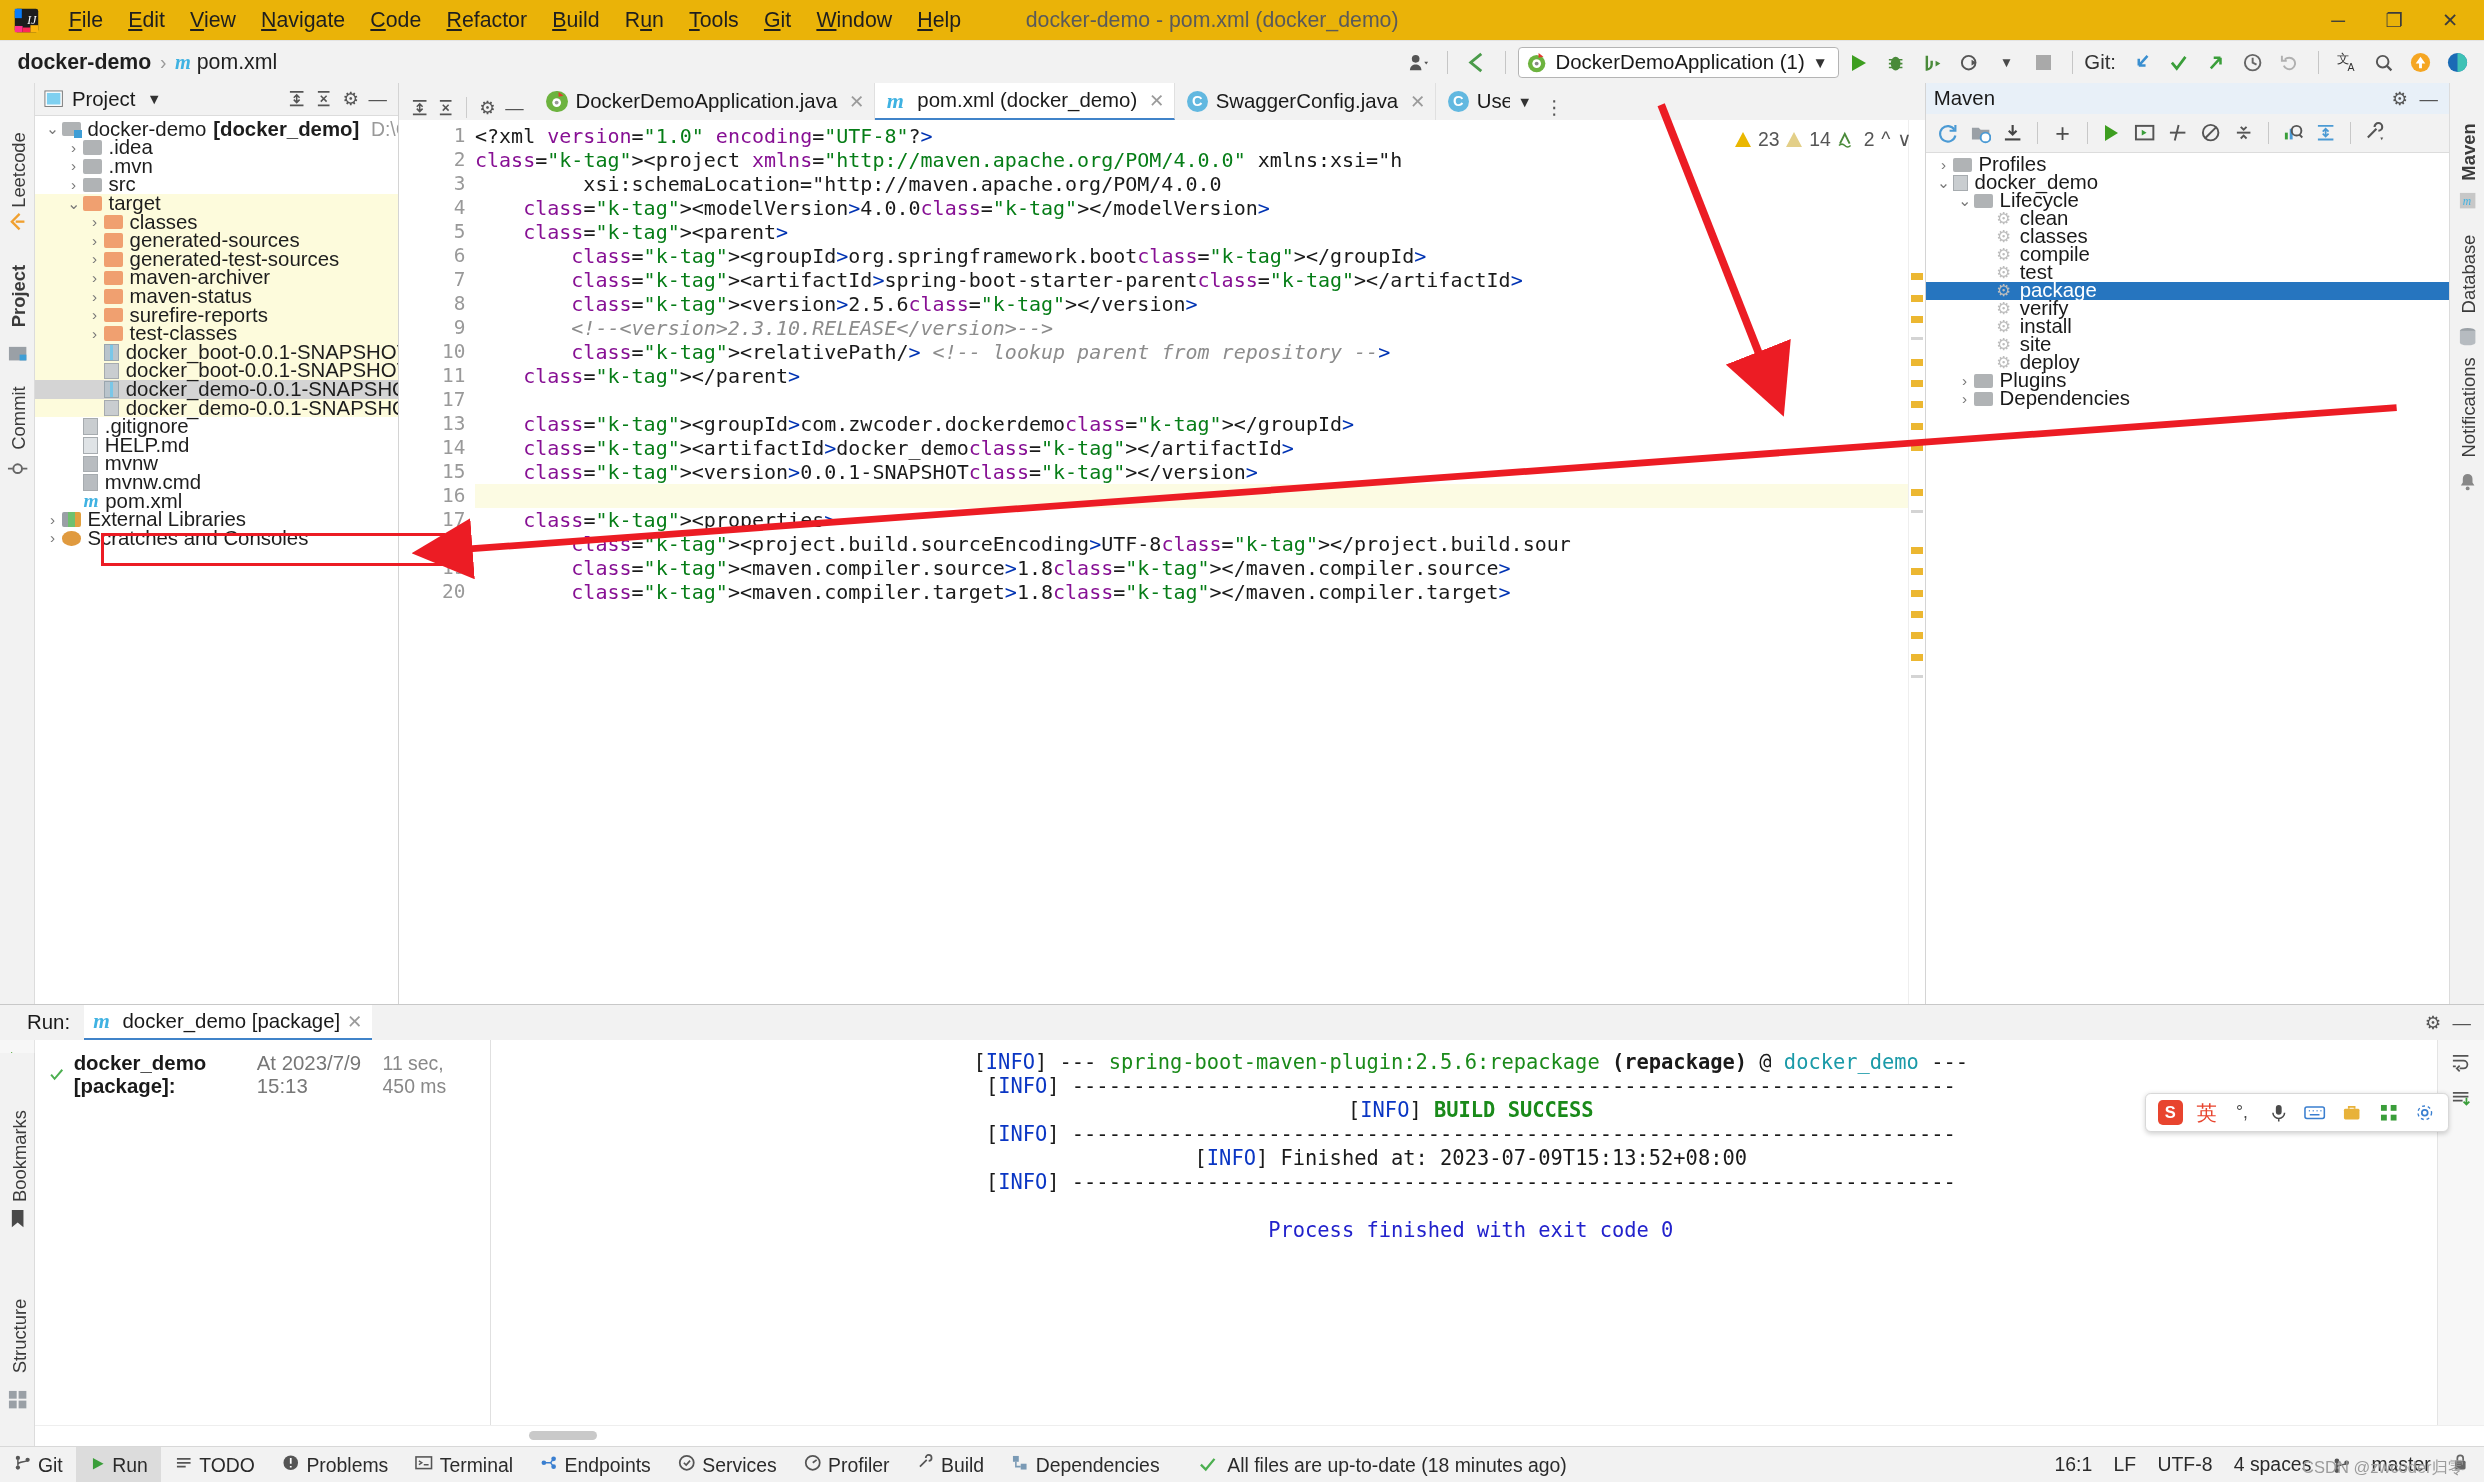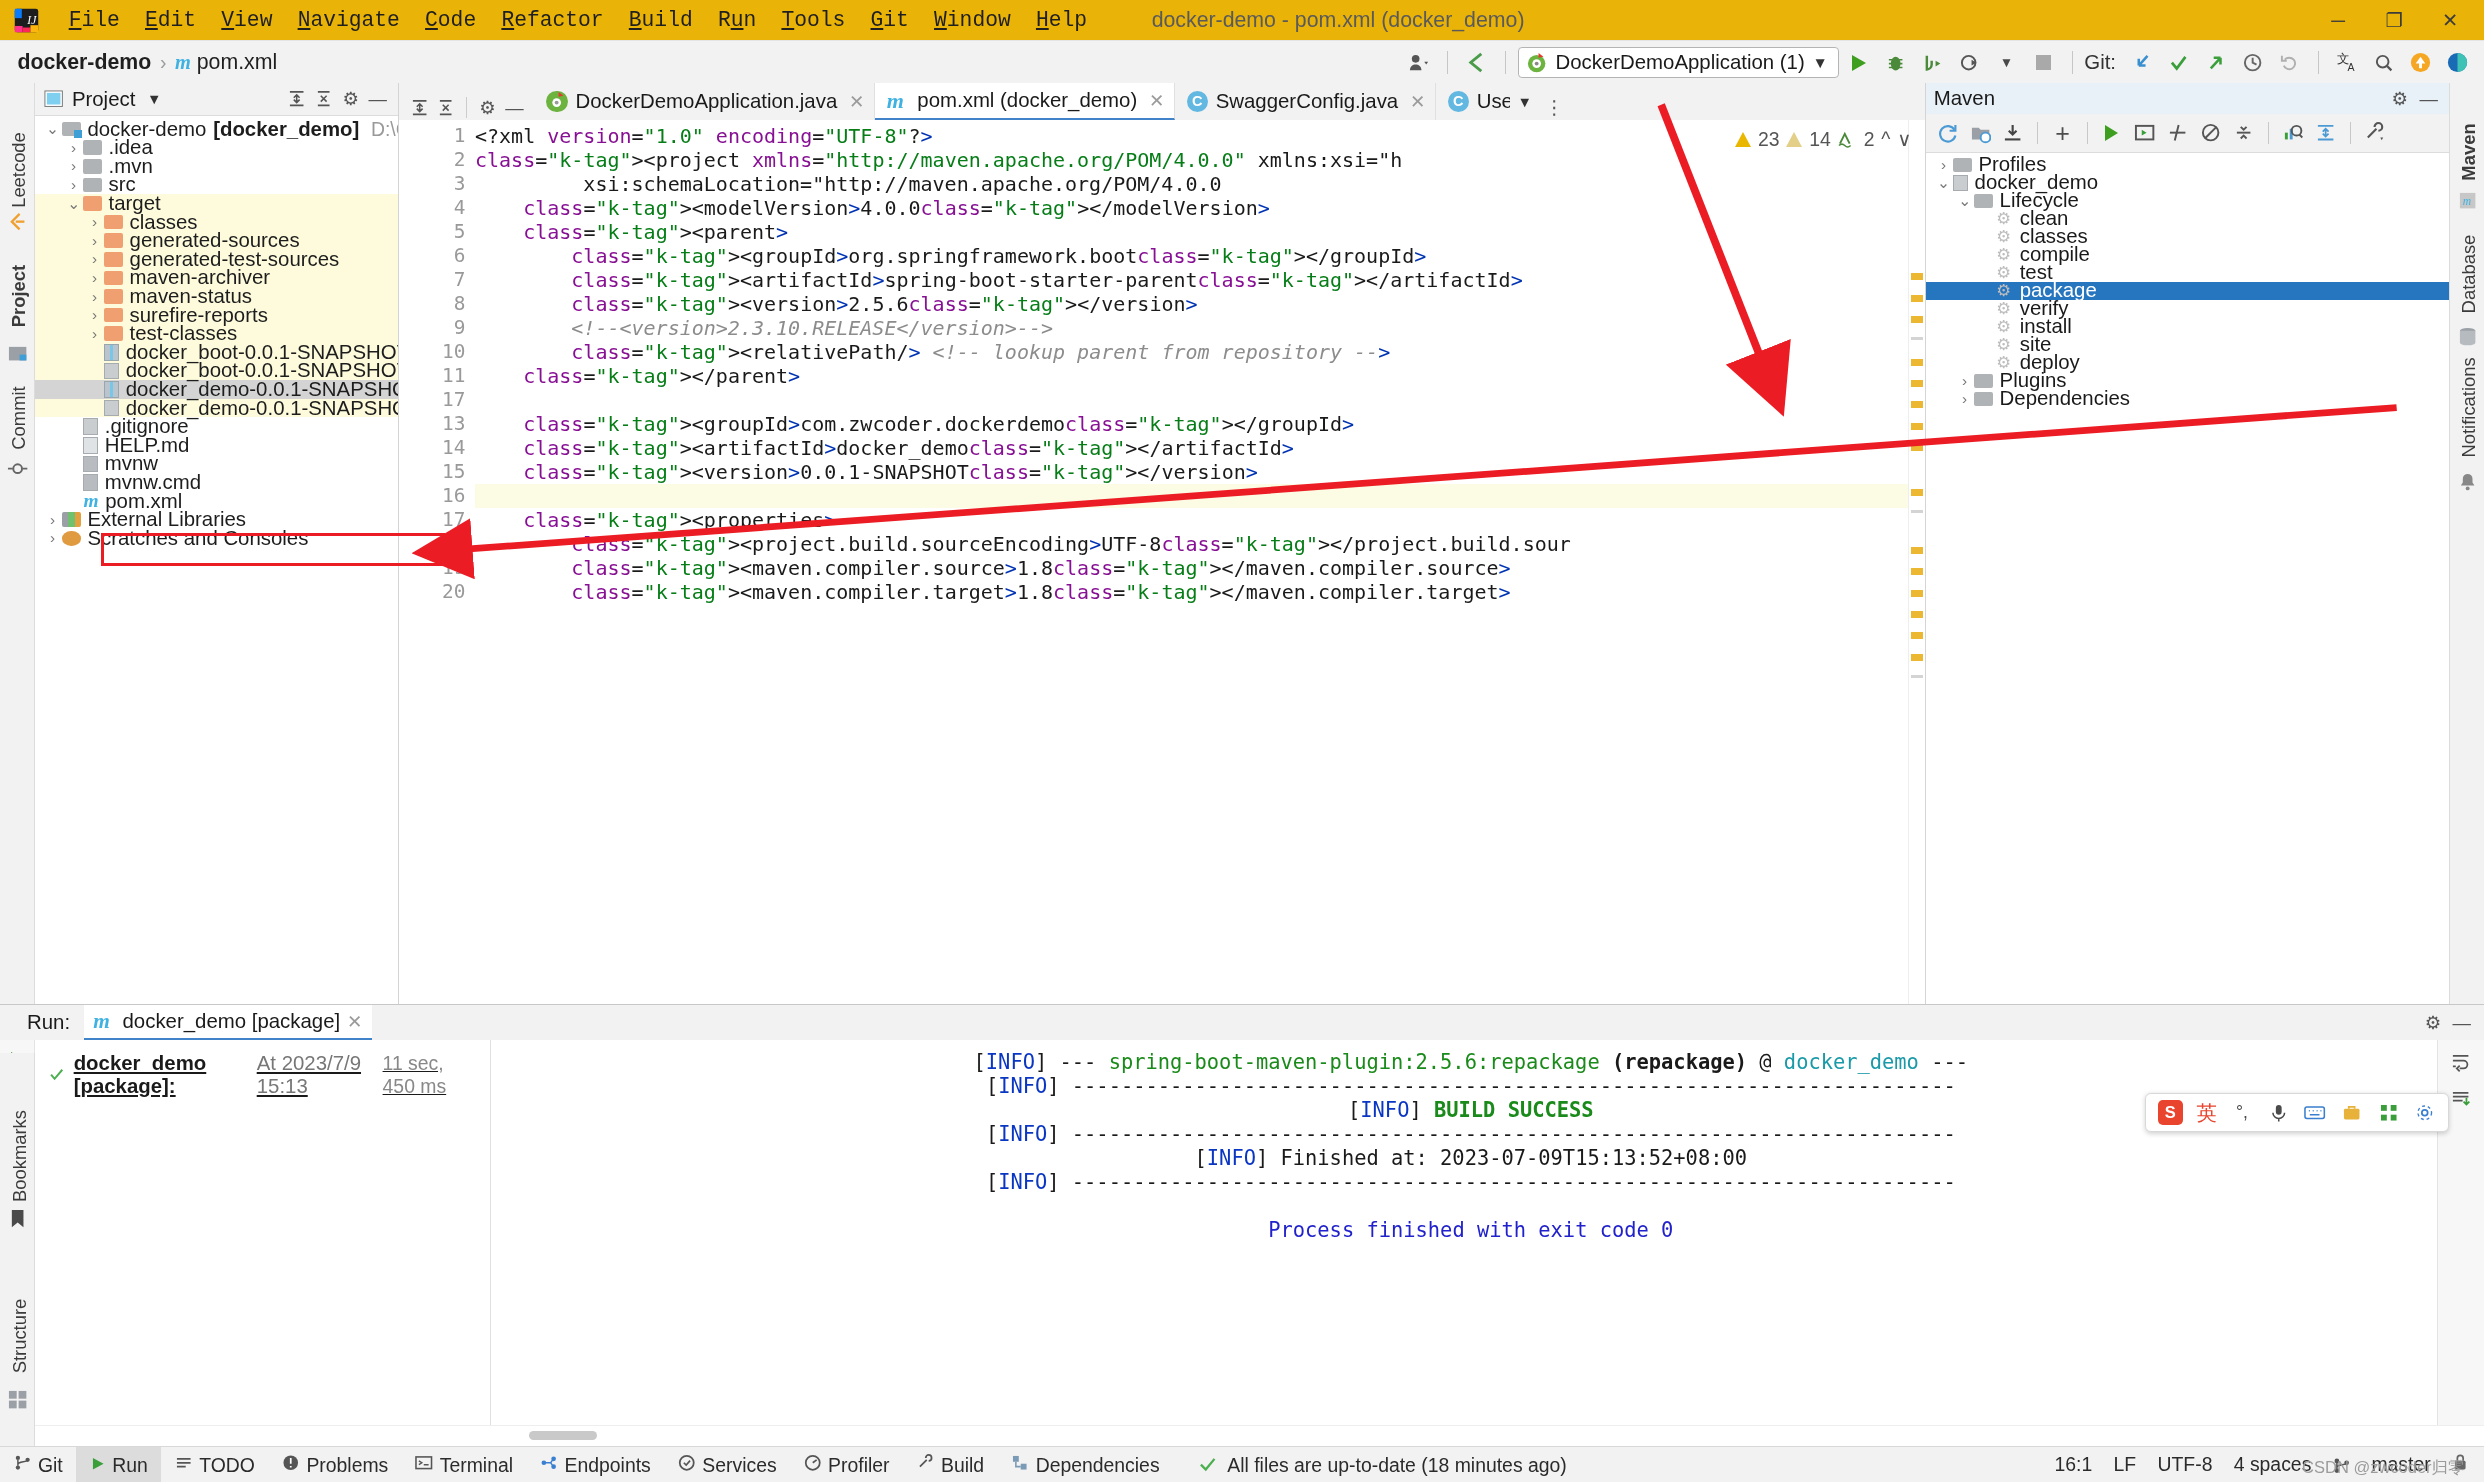--- a/index.html
+++ b/index.html
@@ -6,21 +6,21 @@
   html, body { margin:0; padding:0; }
   body {
     width:2484px; height:1483px;
     font-family:"Liberation Sans", sans-serif;
     font-size:20.4px;
     background:#f2f2f2;
     color:#1a1a1a;
     overflow:hidden;
     position:relative;
   }
-  .row { display:flex; align-items:center;font-family:Liberation Mono, monospace; }
+  .row { display:flex; align-items:center; }
 
   
   #titlebar {
     height:41px; background:#eab308; display:flex; align-items:center;
     padding-left:13.6px; position:relative; border-bottom:1px solid #e4e4e4;
   }
   #ij-logo { width:25px; height:25px; margin-right:17.5px; flex:none; }
   .menu-item {
     padding:1.9px 12.6px; font-size:21.3px; color:#1f1f1f; cursor:default; white-space:nowrap;
   }
@@ -837,21 +837,21 @@
           </svg>
       </div>
       <div class="rg">
         <svg width="19.4" height="19.4" viewBox="0 0 20 20">
             <path d="M10 3v6l4 3H6l4-3z" fill="#555"></path>
             <path d="M10 12v5" stroke="#555" stroke-width="1.8"></path>
           </svg>
       </div>
     </div>
     <div id="run-tree">
-      <div style="display:flex;align-items:center;gap:9.7px;text-decoration:underline;">
+      <div style="display:flex;align-items:center;gap:9.7px;">
         <svg width="21.3" height="21.3" viewBox="0 0 22 22">
             <path d="M3 11 L8 17 L19 4" stroke="#4caf50" stroke-width="2.8" fill="none"></path>
           </svg>
         <span style="font-weight:bold;">docker_demo [package]:</span>
         <span style="color:#777;">At 2023/7/9 15:13</span>
         <span style="margin-left:auto;color:#888;font-size:19.4px;padding-right:3.9px;">11 sec, 450 ms</span>
       </div>
     </div>
     <div id="run-console">
         <div class="coline"><span class="">[</span><span class="c-info">INFO</span><span class="">] --- </span><span class="c-green">spring-boot-maven-plugin:2.5.6:repackage</span><span class=""> </span><span class="c-bold">(repackage)</span><span class=""> @ </span><span class="c-cyan">docker_demo</span><span class=""> ---</span></div>

